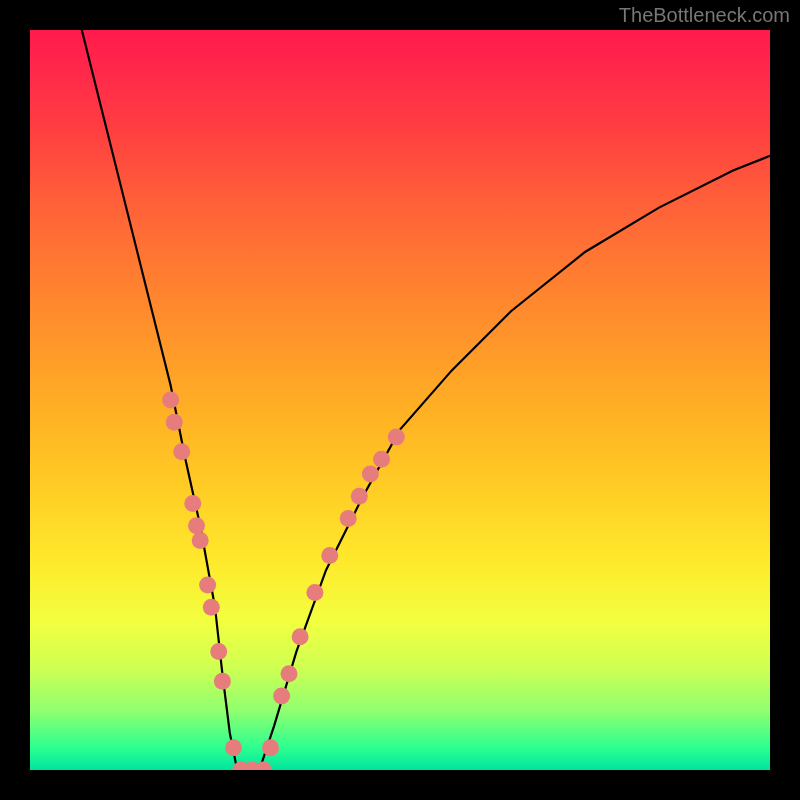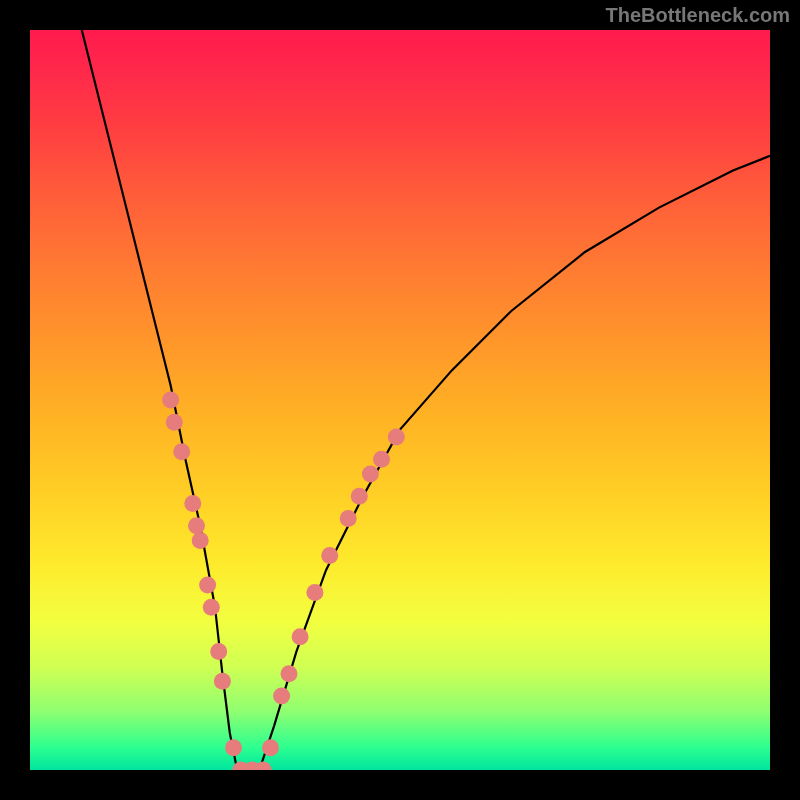--- a/index.html
+++ b/index.html
@@ -43,21 +43,21 @@
       #2cff90 97%,
       #00e49f 100%
     );
   }
   .watermark {
     position: absolute;
     top: 4px;
     right: 10px;
     color: #777;
     font-size: 20px;
-    font-weight: 700;
+    font-weight: 400;
     user-select: none;
   }
   svg.curves {
     position: absolute;
     top: 0;
     left: 0;
     width: 740px;
     height: 740px;
   }
 </style>

